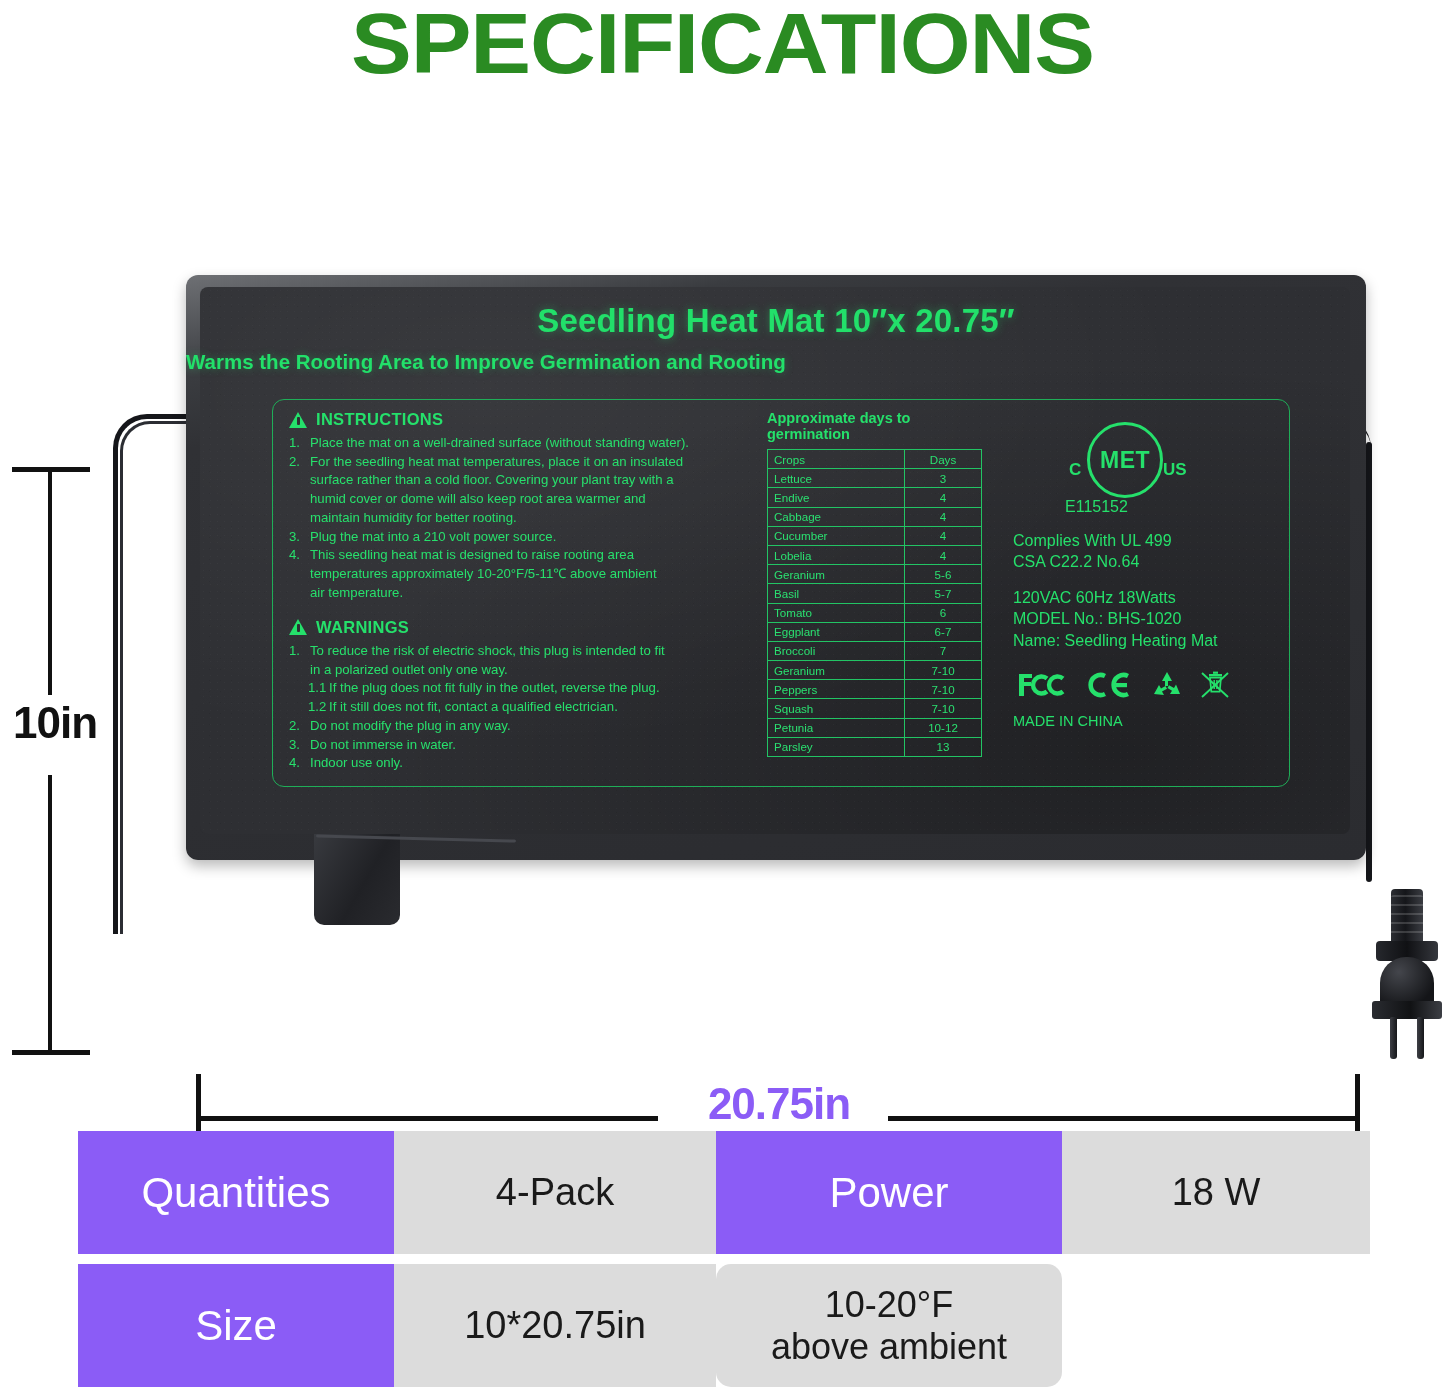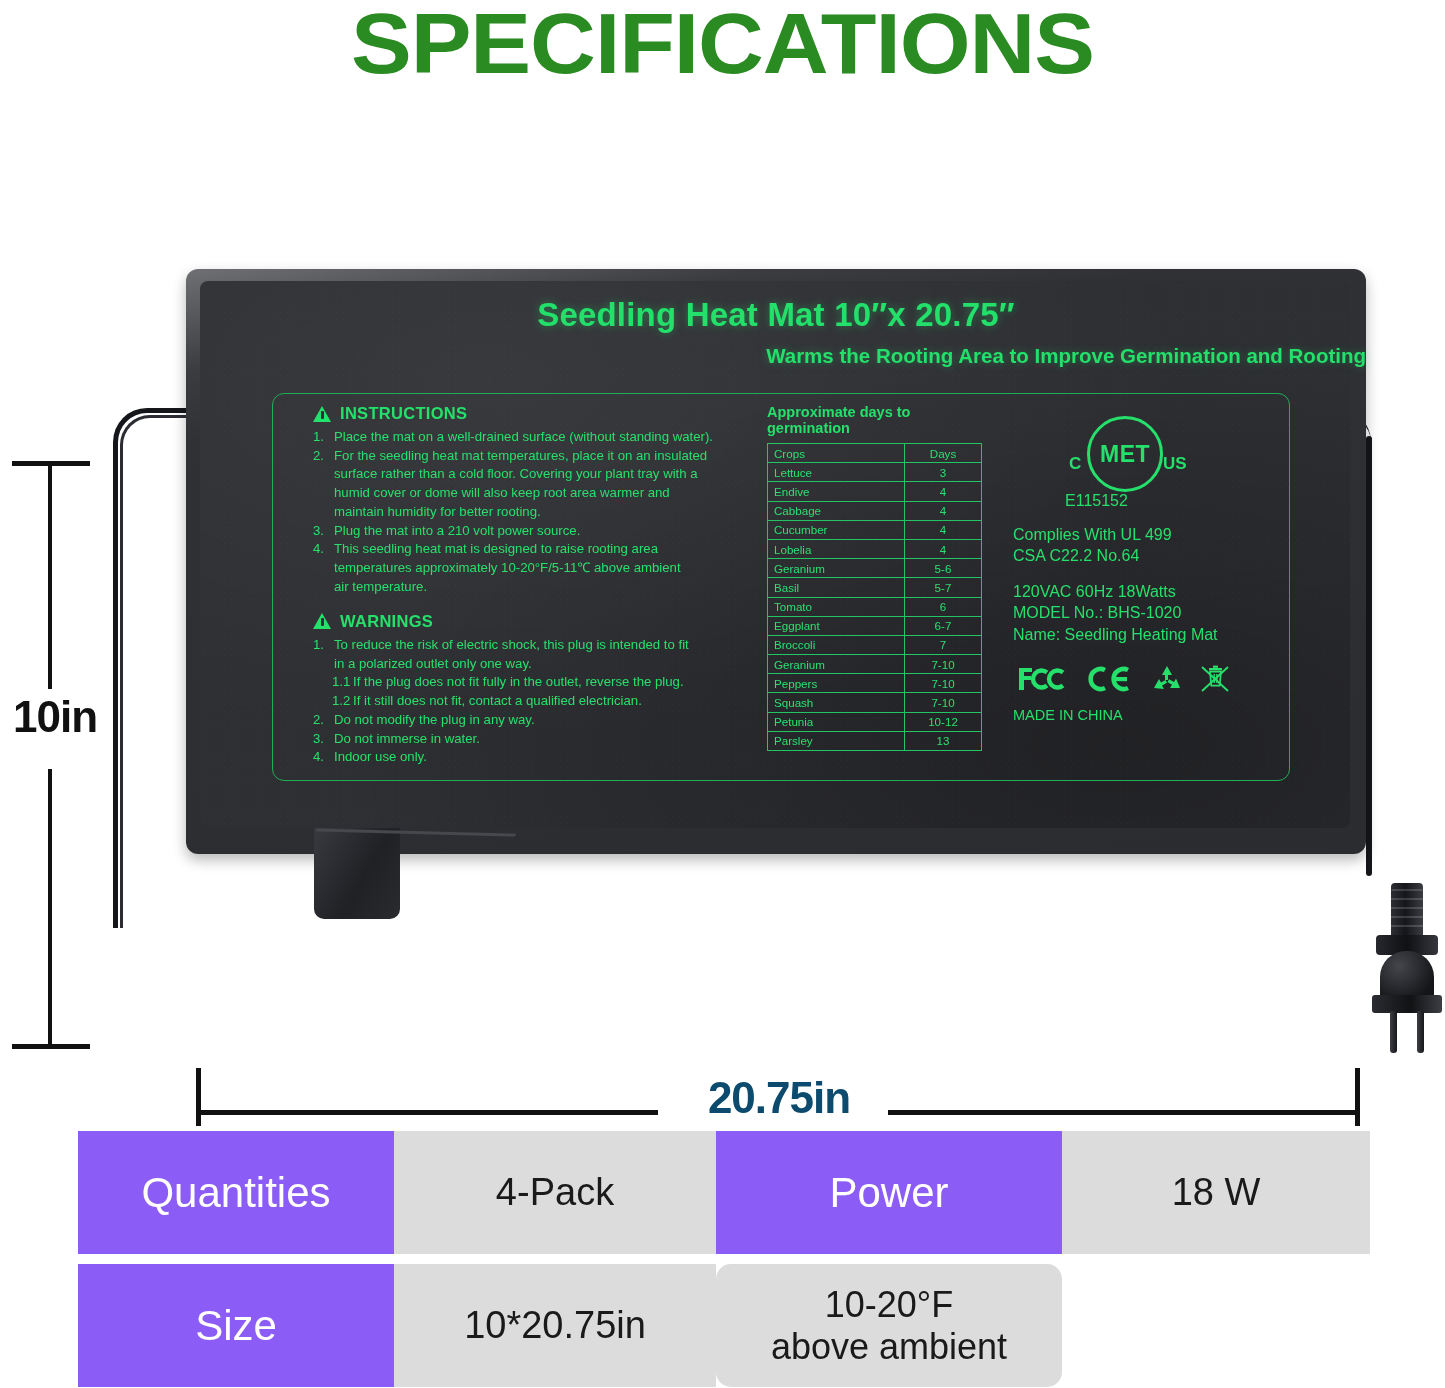--- a/index.html
+++ b/index.html
@@ -18,21 +18,21 @@
     font-family:"Liberation Sans",sans-serif;
     font-weight:bold;
     font-size:86px;
     letter-spacing:-1px;
     color:#2a8b22;
     transform:scaleX(1.06);
     transform-origin:center top;
   }
 
   
-  .product-area{position:absolute;left:0;top:186px;width:1445px;height:760px;}
+  .product-area{position:absolute;left:0;top:192px;width:1445px;height:760px;}
 
   
   .cord{
     position:absolute;
     left:113px;top:222px;
     width:1258px;height:520px;
     border:5px solid #15161a;
     border-right:none;border-bottom:none;
     border-top-left-radius:34px;
     border-top-right-radius:34px;
@@ -139,35 +139,35 @@
 
   
   .mat-title{
     position:absolute;left:0;top:27px;width:100%;
     text-align:center;color:#22e06a;
     font-weight:bold;font-size:33px;letter-spacing:.2px;
     text-shadow:0 0 10px rgba(34,224,106,.40);
   }
   .mat-subtitle{
     position:absolute;left:0;top:75px;width:100%;
-    text-align:right;color:#22e06a;
+    text-align:left;color:#22e06a;
     font-weight:bold;font-size:20.5px;
     text-shadow:0 0 9px rgba(34,224,106,.35);
   }
 
   
   .label-panel{
     position:absolute;left:86px;top:124px;
     width:1018px;height:388px;
     border:1.6px solid #1fae58;
     border-radius:12px;
     box-sizing:border-box;
   }
 
-  .col-instructions{position:absolute;left:16px;top:10px;width:420px;margin-left:24px;}
+  .col-instructions{position:absolute;left:16px;top:10px;width:420px;}
   .col-table{position:absolute;left:494px;top:10px;width:230px;}
   .col-cert{position:absolute;left:740px;top:22px;width:262px;}
 
   .sec-head{
     display:flex;align-items:center;gap:9px;
     color:#25e06b;font-weight:bold;font-size:16.5px;letter-spacing:.3px;
     margin-bottom:5px;
   }
   .warn-tri{
     width:0;height:0;position:relative;
@@ -246,21 +246,21 @@
   }
 
   .dim-h{position:absolute;left:196px;top:898px;width:1164px;height:60px;}
   .dim-h .line{position:absolute;left:0;top:26px;width:100%;height:5px;background:#111;}
   .dim-h .cap{position:absolute;top:-16px;width:5px;height:58px;background:#111;}
   .dim-h .cap.l{left:0;}
   .dim-h .cap.r{right:0;}
   .dim-h .mask{position:absolute;left:462px;top:-8px;width:230px;height:48px;background:#fff;}
   .dim-h-label{
     position:absolute;left:438px;top:-11px;width:290px;text-align:center;
-    font-weight:bold;font-size:44px;color:#0c4a6e;letter-spacing:-1px;
+    font-weight:bold;font-size:44px;color:#8b5cf6;letter-spacing:-1px;
   }
 
   
   .spec{
     position:absolute;left:78px;top:1131px;
     width:1292px;height:256px;
     display:grid;
     grid-template-columns:316px 322px 346px 308px;
     grid-template-rows:123px 123px;
     gap:10px 0;

